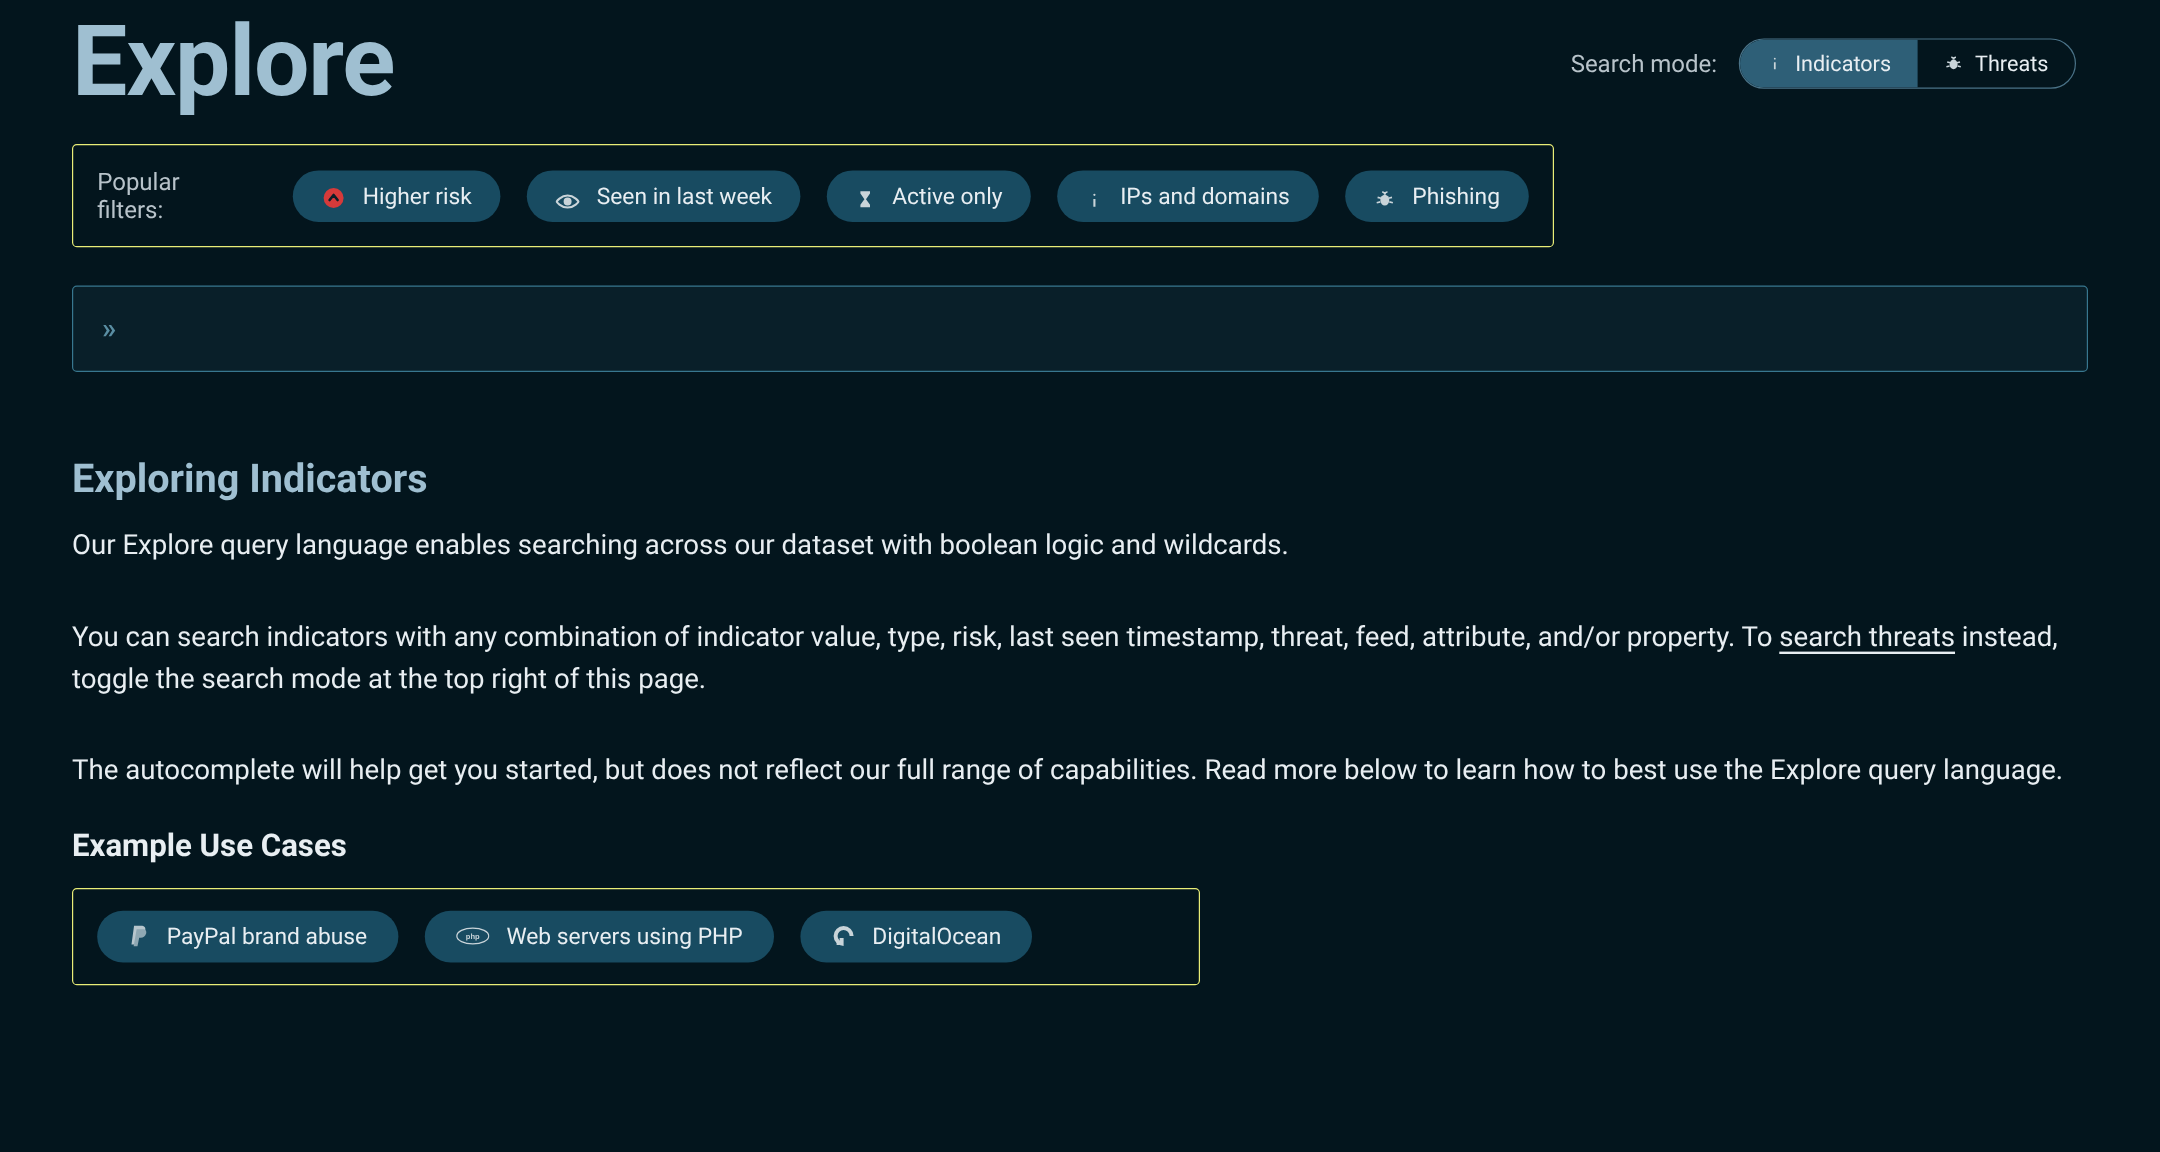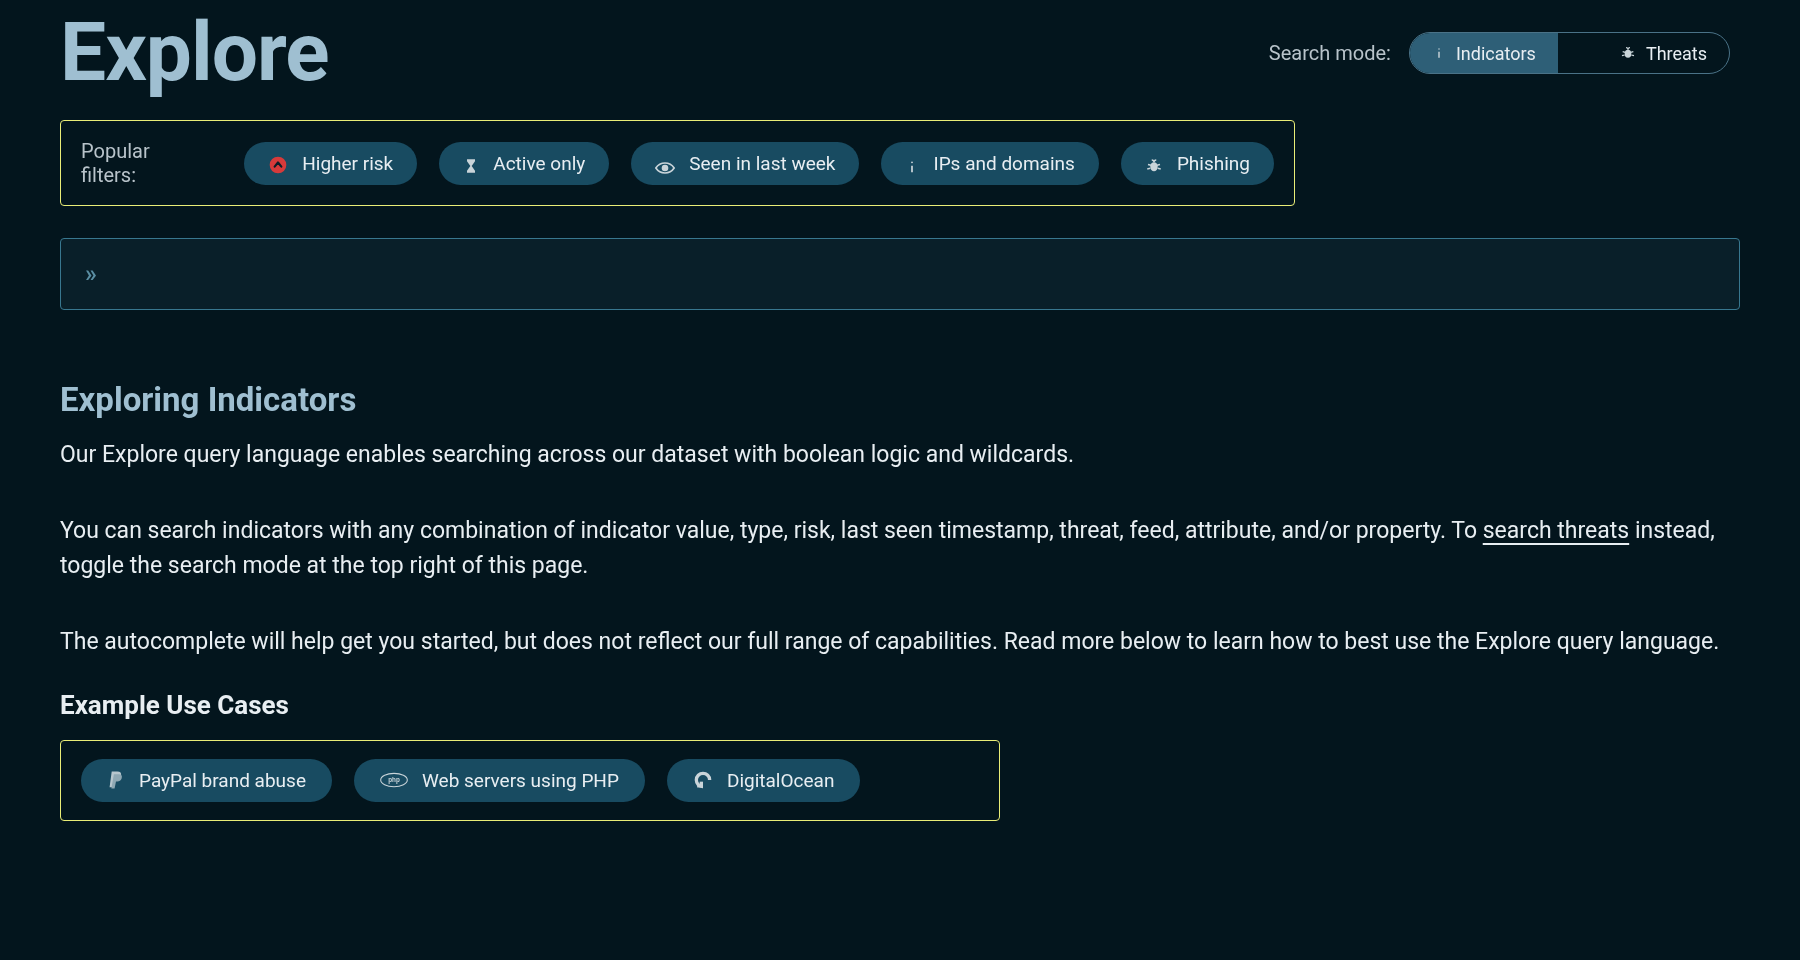--- a/index.html
+++ b/index.html
@@ -53,21 +53,20 @@
   .mode-label {
     color: var(--text-dim);
     font-size: 20px;
   }
   .toggle {
     display: flex;
     border: 1px solid #4a7287;
     border-radius: 26px;
     overflow: hidden;
     height: 42px;
-    gap: 40px;
   }
   .toggle button {
     background: transparent;
     border: none;
     color: var(--text);
     font-size: 18px;
     padding: 0 22px;
     display: flex;
     align-items: center;
     gap: 10px;
@@ -227,35 +226,35 @@
         <svg width="20" height="20" viewBox="0 0 24 24">
             <circle cx="12" cy="12" r="10" fill="#d63a3a"></circle>
             <path d="M8 14 L12 9 L16 14" stroke="#0b1e28" stroke-width="2.6" fill="none" stroke-linecap="round" stroke-linejoin="round"></path>
           </svg>
       </span>
       <span>Higher risk</span>
     </div>
 
     <div class="pill">
       <span class="icon">
-        <svg width="16" height="18" viewBox="0 0 24 24" fill="#c9d4d9">
-            <path d="M6 2h12v3l-5 7 5 7v3H6v-3l5-7-5-7z"></path>
-          </svg>
-      </span>
-      <span>Active only</span>
-    </div>
-
-    <div class="pill">
-      <span class="icon">
         <svg width="20" height="14" viewBox="0 0 24 16" fill="none" stroke="#c9d4d9" stroke-width="2">
             <path d="M1 8s4-6 11-6 11 6 11 6-4 6-11 6S1 8 1 8z"></path>
             <circle cx="12" cy="8" r="3" fill="#c9d4d9"></circle>
           </svg>
       </span>
       <span>Seen in last week</span>
+    </div>
+
+    <div class="pill">
+      <span class="icon">
+        <svg width="16" height="18" viewBox="0 0 24 24" fill="#c9d4d9">
+            <path d="M6 2h12v3l-5 7 5 7v3H6v-3l5-7-5-7z"></path>
+          </svg>
+      </span>
+      <span>Active only</span>
     </div>
 
     <div class="pill">
       <span class="icon">
         <svg width="14" height="16" viewBox="0 0 24 24" fill="none" stroke="#c9d4d9" stroke-width="3">
             <circle cx="12" cy="4" r="1.6" fill="#c9d4d9" stroke="none"></circle>
             <line x1="12" y1="10" x2="12" y2="21"></line>
           </svg>
       </span>
       <span>IPs and domains</span>

